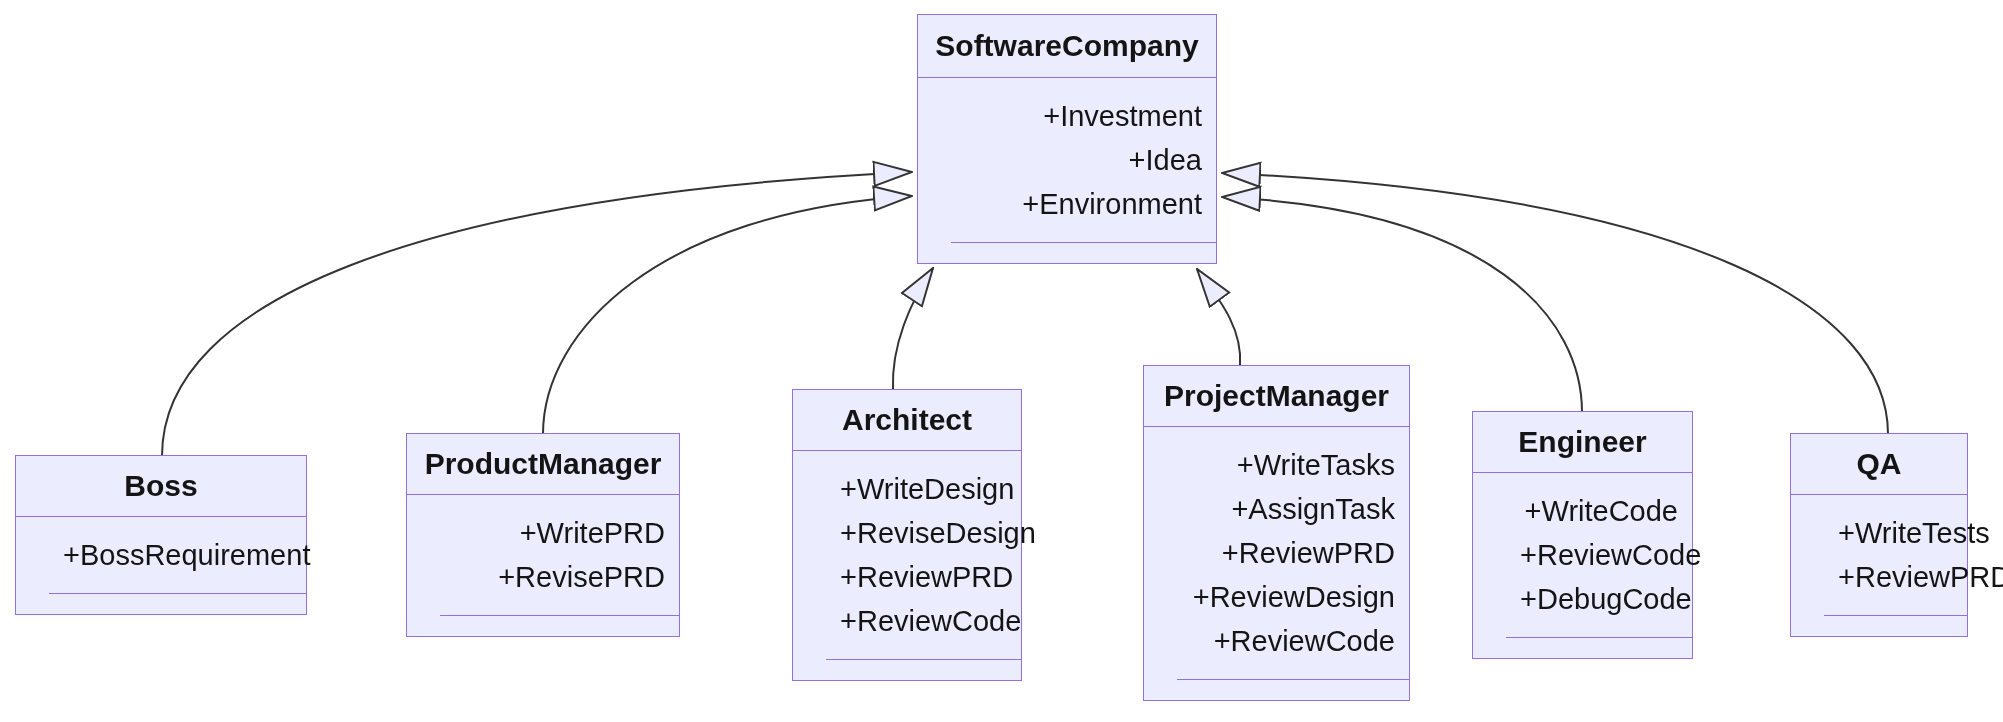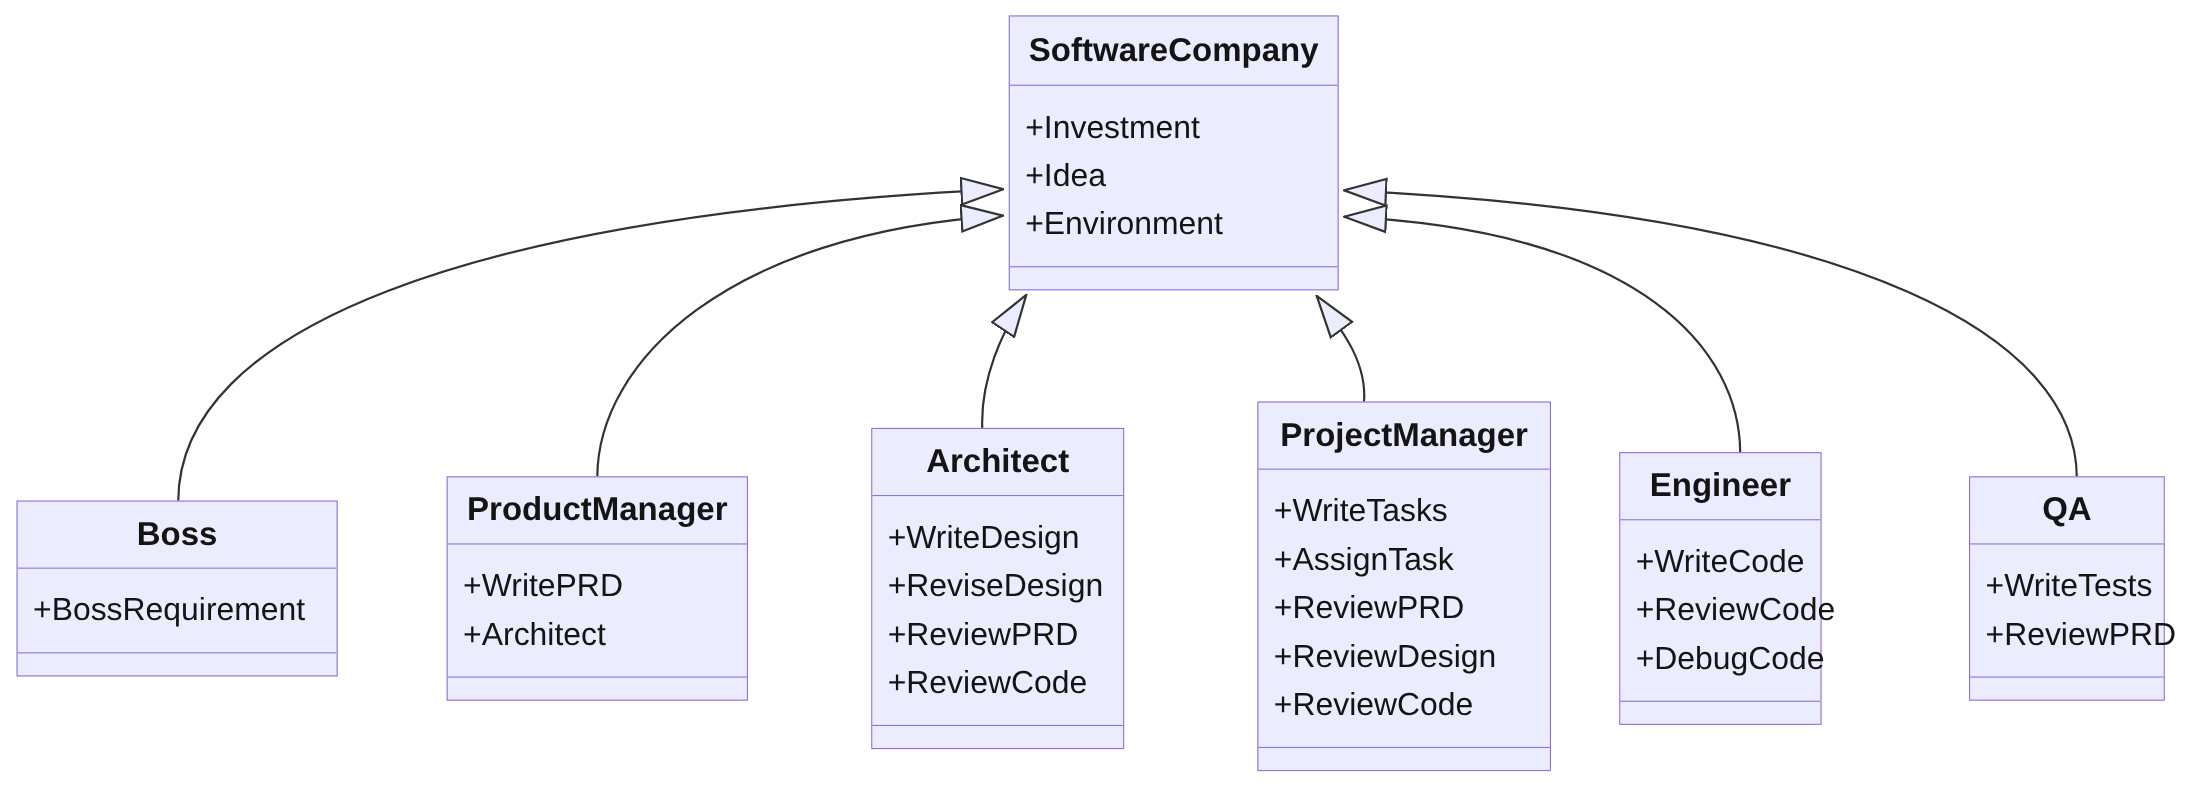--- a/index.html
+++ b/index.html
@@ -26,49 +26,51 @@
     fill: none;
     stroke: #333333;
     stroke-width: 2;
   }
   .uml-class {
     position: absolute;
     box-sizing: border-box;
     background: #ECECFF;
     border: 1.5px solid #9370DB;
     color: #141414;
+    text-align: right;
   }
   .uml-title {
     height: 60px;
     display: flex;
     align-items: center;
     justify-content: center;
     font-weight: bold;
     font-size: 30px;
     border-bottom: 1px solid #9370DB;
     white-space: nowrap;
   }
   .uml-attrs {
     padding: 16px 14px;
     font-size: 29px;
     line-height: 44px;
     border-bottom: 1px solid #9370DB;
     white-space: nowrap;
+    margin-left: 33px;
   }
   .uml-methods {
     height: 20px;
   }
   
   #c-softwarecompany { left: 917px;  top: 14px;  width: 300px; }
   #c-softwarecompany .uml-title { height: 62px; }
   #c-boss            { left: 15px;   top: 455px; width: 292px; }
   #c-productmanager  { left: 406px;  top: 433px; width: 274px; }
   #c-architect       { left: 792px;  top: 389px; width: 230px; }
   #c-projectmanager  { left: 1143px; top: 365px; width: 267px; }
-  #c-engineer        { left: 1472px; top: 411px; width: 184px; }
+  #c-engineer        { left: 1472px; top: 411px; width: 221px; }
   #c-qa              { left: 1790px; top: 433px; width: 178px; }
 </style>
 </head>
 <body>
 
 <div id="canvas">
 
   <svg id="edges" viewBox="0 0 2003 722" xmlns="http://www.w3.org/2000/svg">
     <defs>
       <marker id="mk-inherit" viewBox="0 0 40 28" refX="39" refY="14" markerWidth="40" markerHeight="28" orient="auto" markerUnits="userSpaceOnUse">
@@ -98,21 +100,21 @@
     <div class="uml-attrs">
       <div>+BossRequirement</div>
     </div>
     <div class="uml-methods"></div>
   </div>
 
   <div class="uml-class" id="c-productmanager">
     <div class="uml-title">ProductManager</div>
     <div class="uml-attrs">
       <div>+WritePRD</div>
-      <div>+Architect</div>
+      <div>+RevisePRD</div>
     </div>
     <div class="uml-methods"></div>
   </div>
 
   <div class="uml-class" id="c-architect">
     <div class="uml-title">Architect</div>
     <div class="uml-attrs">
       <div>+WriteDesign</div>
       <div>+ReviseDesign</div>
       <div>+ReviewPRD</div>

